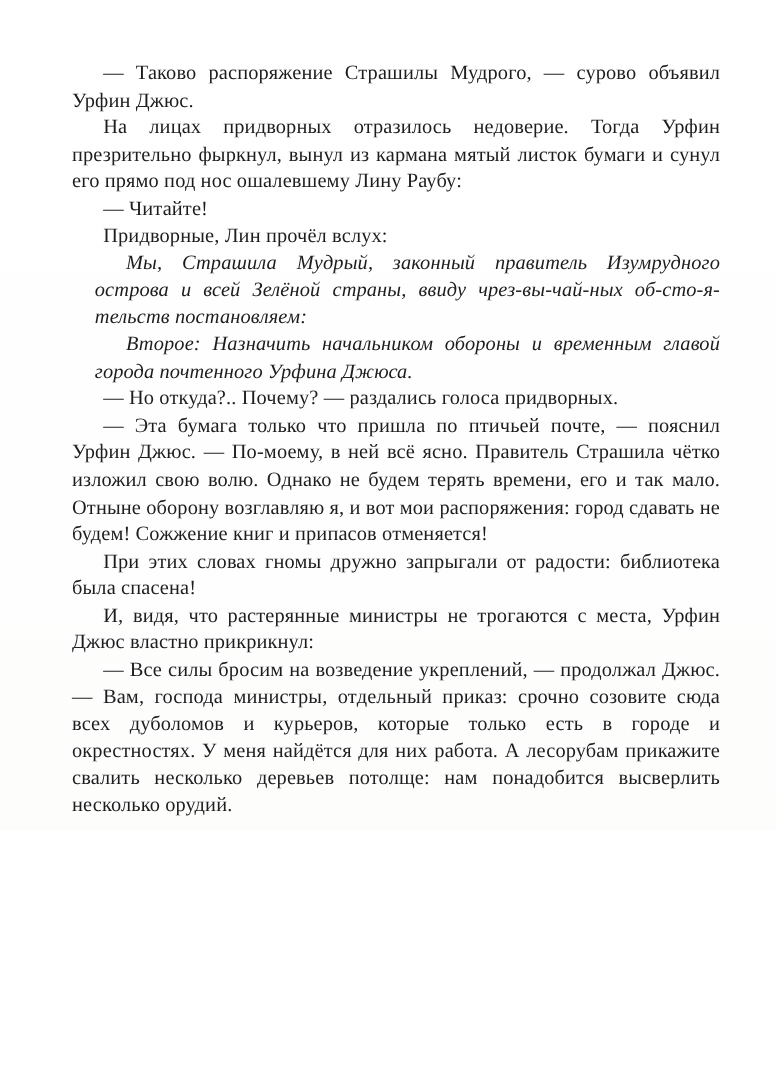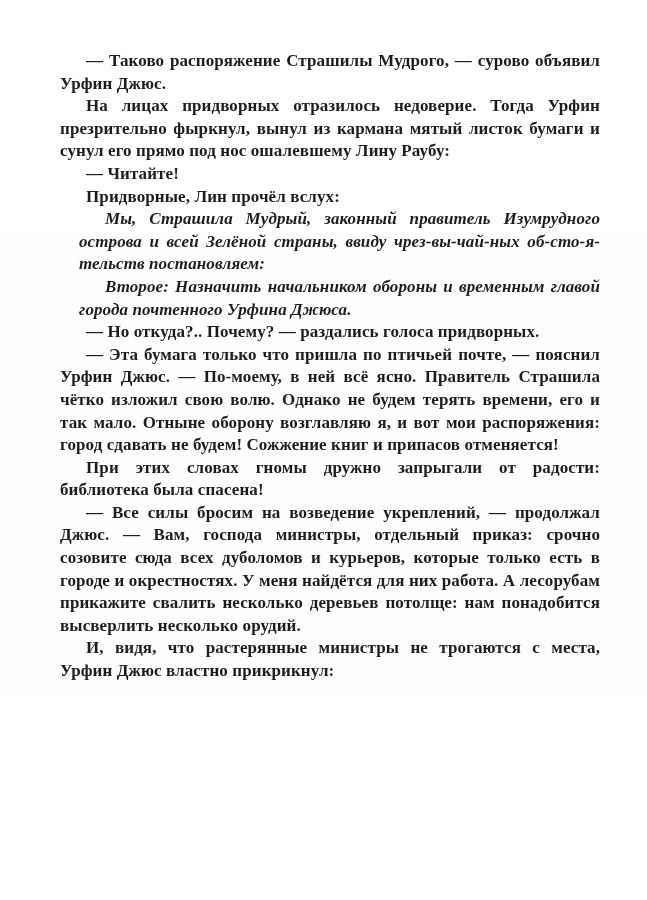--- a/index.html
+++ b/index.html
@@ -8,21 +8,20 @@
     background: #ffffff;
   }
   .page {
     position: relative;
     width: 647px;
     height: 692px;
     background: linear-gradient(180deg, #ffffff 0%, #fefefe 60%, #fdfdfc 100%);
     overflow: hidden;
     font-family: "Liberation Serif", "DejaVu Serif", serif;
     color: #1d1d1f;
-    font-weight: bold;
   }
   .page-text {
     position: absolute;
     left: 60px;
     top: 50px;
     width: 540px;
     font-size: 17px;
     line-height: 22.6px;
     text-align: justify;
     letter-spacing: 0.1px;
@@ -76,18 +75,18 @@
   <div class="page-text">
       <p>— Таково распоряжение Страшилы Мудрого, — сурово объявил Урфин Джюс.</p>
       <p>На лицах придворных отразилось недоверие. Тогда Урфин презрительно фыркнул, вынул из кармана мятый листок бумаги и сунул его прямо под нос ошалевшему Лину Раубу:</p>
       <p>— Читайте!</p>
       <p>Придворные, Лин прочёл вслух:</p>
       <p class="italic">Мы, Страшила Мудрый, законный правитель Изумрудного острова и всей Зелёной страны, ввиду чрез-вы-чай-ных об-сто-я-тельств постановляем:</p>
       <p class="italic">Второе: Назначить начальником обороны и временным главой города почтенного Урфина Джюса.</p>
       <p>— Но откуда?.. Почему? — раздались голоса придворных.</p>
       <p>— Эта бумага только что пришла по птичьей почте, — пояснил Урфин Джюс. — По-моему, в ней всё ясно. Правитель Страшила чётко изложил свою волю. Однако не будем терять времени, его и так мало. Отныне оборону возглавляю я, и вот мои распоряжения: город сдавать не будем! Сожжение книг и припасов отменяется!</p>
       <p>При этих словах гномы дружно запрыгали от радости: библиотека была спасена!</p>
+      <p>И, видя, что растерянные министры не трогаются с места, Урфин Джюс властно прикрикнул:</p>
       <p>— Все силы бросим на возведение укреплений, — продолжал Джюс. — Вам, господа министры, отдельный приказ: срочно созовите сюда всех дуболомов и курьеров, которые только есть в городе и окрестностях. У меня найдётся для них работа. А лесорубам прикажите свалить несколько деревьев потолще: нам понадобится высверлить несколько орудий.</p>
-      <p>И, видя, что растерянные министры не трогаются с места, Урфин Джюс властно прикрикнул:</p>
     </div>
   <div class="bleed"></div>
   <div class="page-number">137</div>
 </div>
 
 </body></html>

